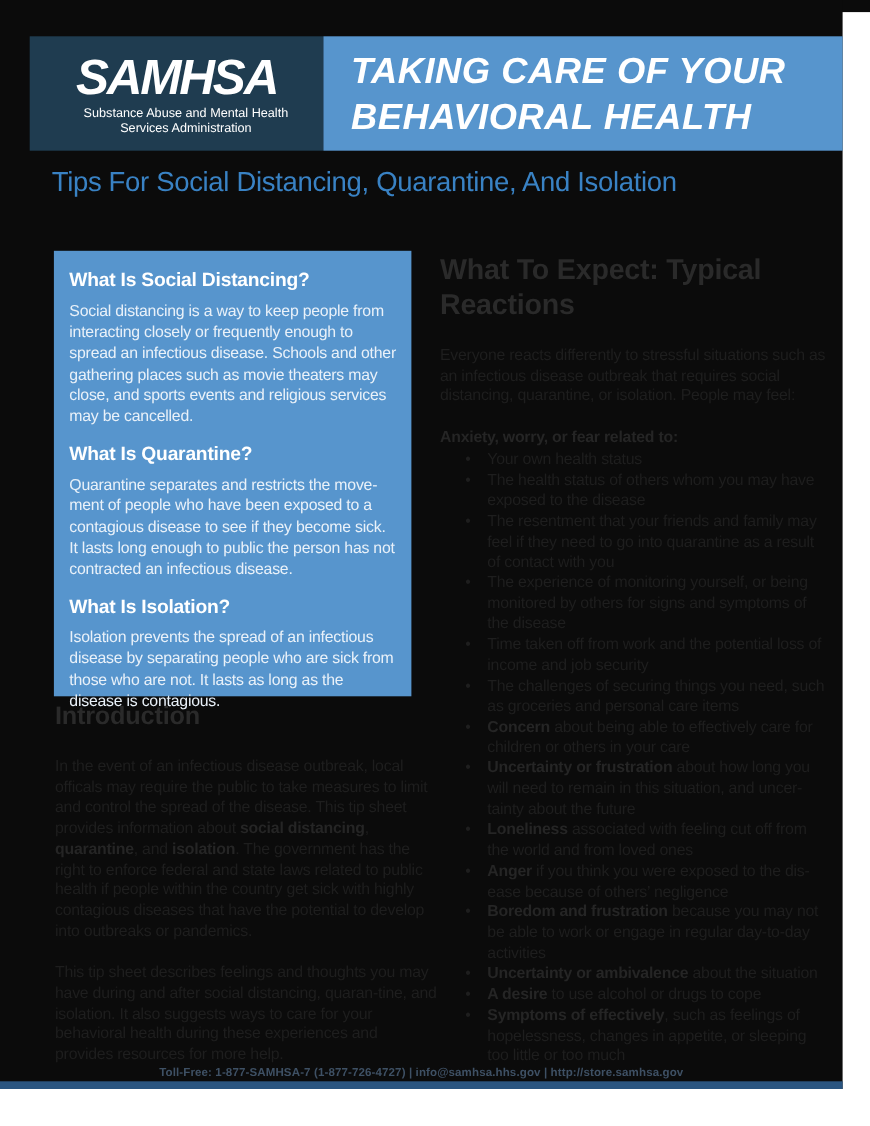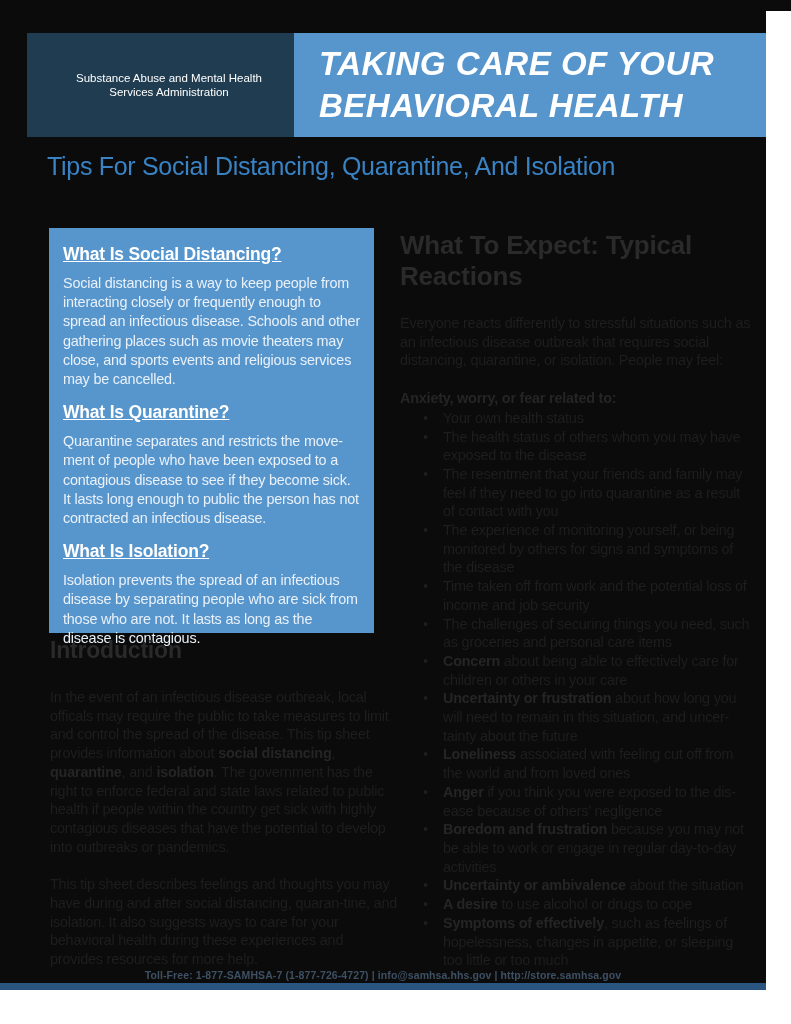--- a/index.html
+++ b/index.html
@@ -26,21 +26,21 @@
   .doc-title{
     position:absolute;left:47px;top:147px;margin:0;color:var(--title_blue,#3982c4);
     font-size:25px;line-height:38px;font-weight:normal;letter-spacing:-.3px;width:680px;
   }
 
   
   .info-box{
     position:absolute;left:49px;top:228px;width:325px;height:405px;box-sizing:border-box;
     background:var(--brand_blue,#5795cd);padding:13px 14px 10px 14px;
   }
-  .info-box h3{margin:3px 0 9px 0;color:#ffffff;font-size:17.5px;letter-spacing:-.2px;text-decoration:underline;}
+  .info-box h3{margin:3px 0 9px 0;color:#ffffff;font-size:17.5px;letter-spacing:-.2px;}
   .info-box p{margin:0 0 13px 0;color:var(--box_text,#e9f1f9);font-size:14.4px;line-height:19.2px;letter-spacing:-.2px;}
 
   
   .intro{position:absolute;left:50px;top:637px;width:347px;}
   .intro h2{margin:0 0 24px 0;color:var(--heading_dark,#2a2a2a);font-size:23px;letter-spacing:-.2px;}
   .intro p{margin:0 0 19px 0;color:var(--body_dark,#1e1e1e);font-size:14.4px;line-height:18.7px;letter-spacing:-.2px;}
   b.em{color:var(--bold_dark,#252525);}
 
   .reactions{position:absolute;left:400px;top:230px;width:352px;}
   .reactions h2{margin:0 0 22px 0;color:var(--heading_dark,#2a2a2a);font-size:26px;letter-spacing:-.2px;}
@@ -61,20 +61,21 @@
   .footer-bar{position:absolute;left:0;top:983px;width:766px;height:7px;background:var(--footer_bar,#2a5580);}
 </style>
 </head>
 <body>
 
 <div class="canvas">
   <div class="top-strip"></div>
   <div class="page">
 
     <div class="logo-box">
+      <div class="logo-name">SAMHSA</div>
       <div class="logo-tag">Substance Abuse and Mental Health</div>
       <div class="logo-tag">Services Administration</div>
     </div>
 
     <div class="banner-box">
       <div>TAKING CARE OF YOUR</div>
       <div>BEHAVIORAL HEALTH</div>
     </div>
 
     <h1 class="doc-title"><span>Tips For Social Distancing, Quarantine, And Isolation</span><br></h1>

